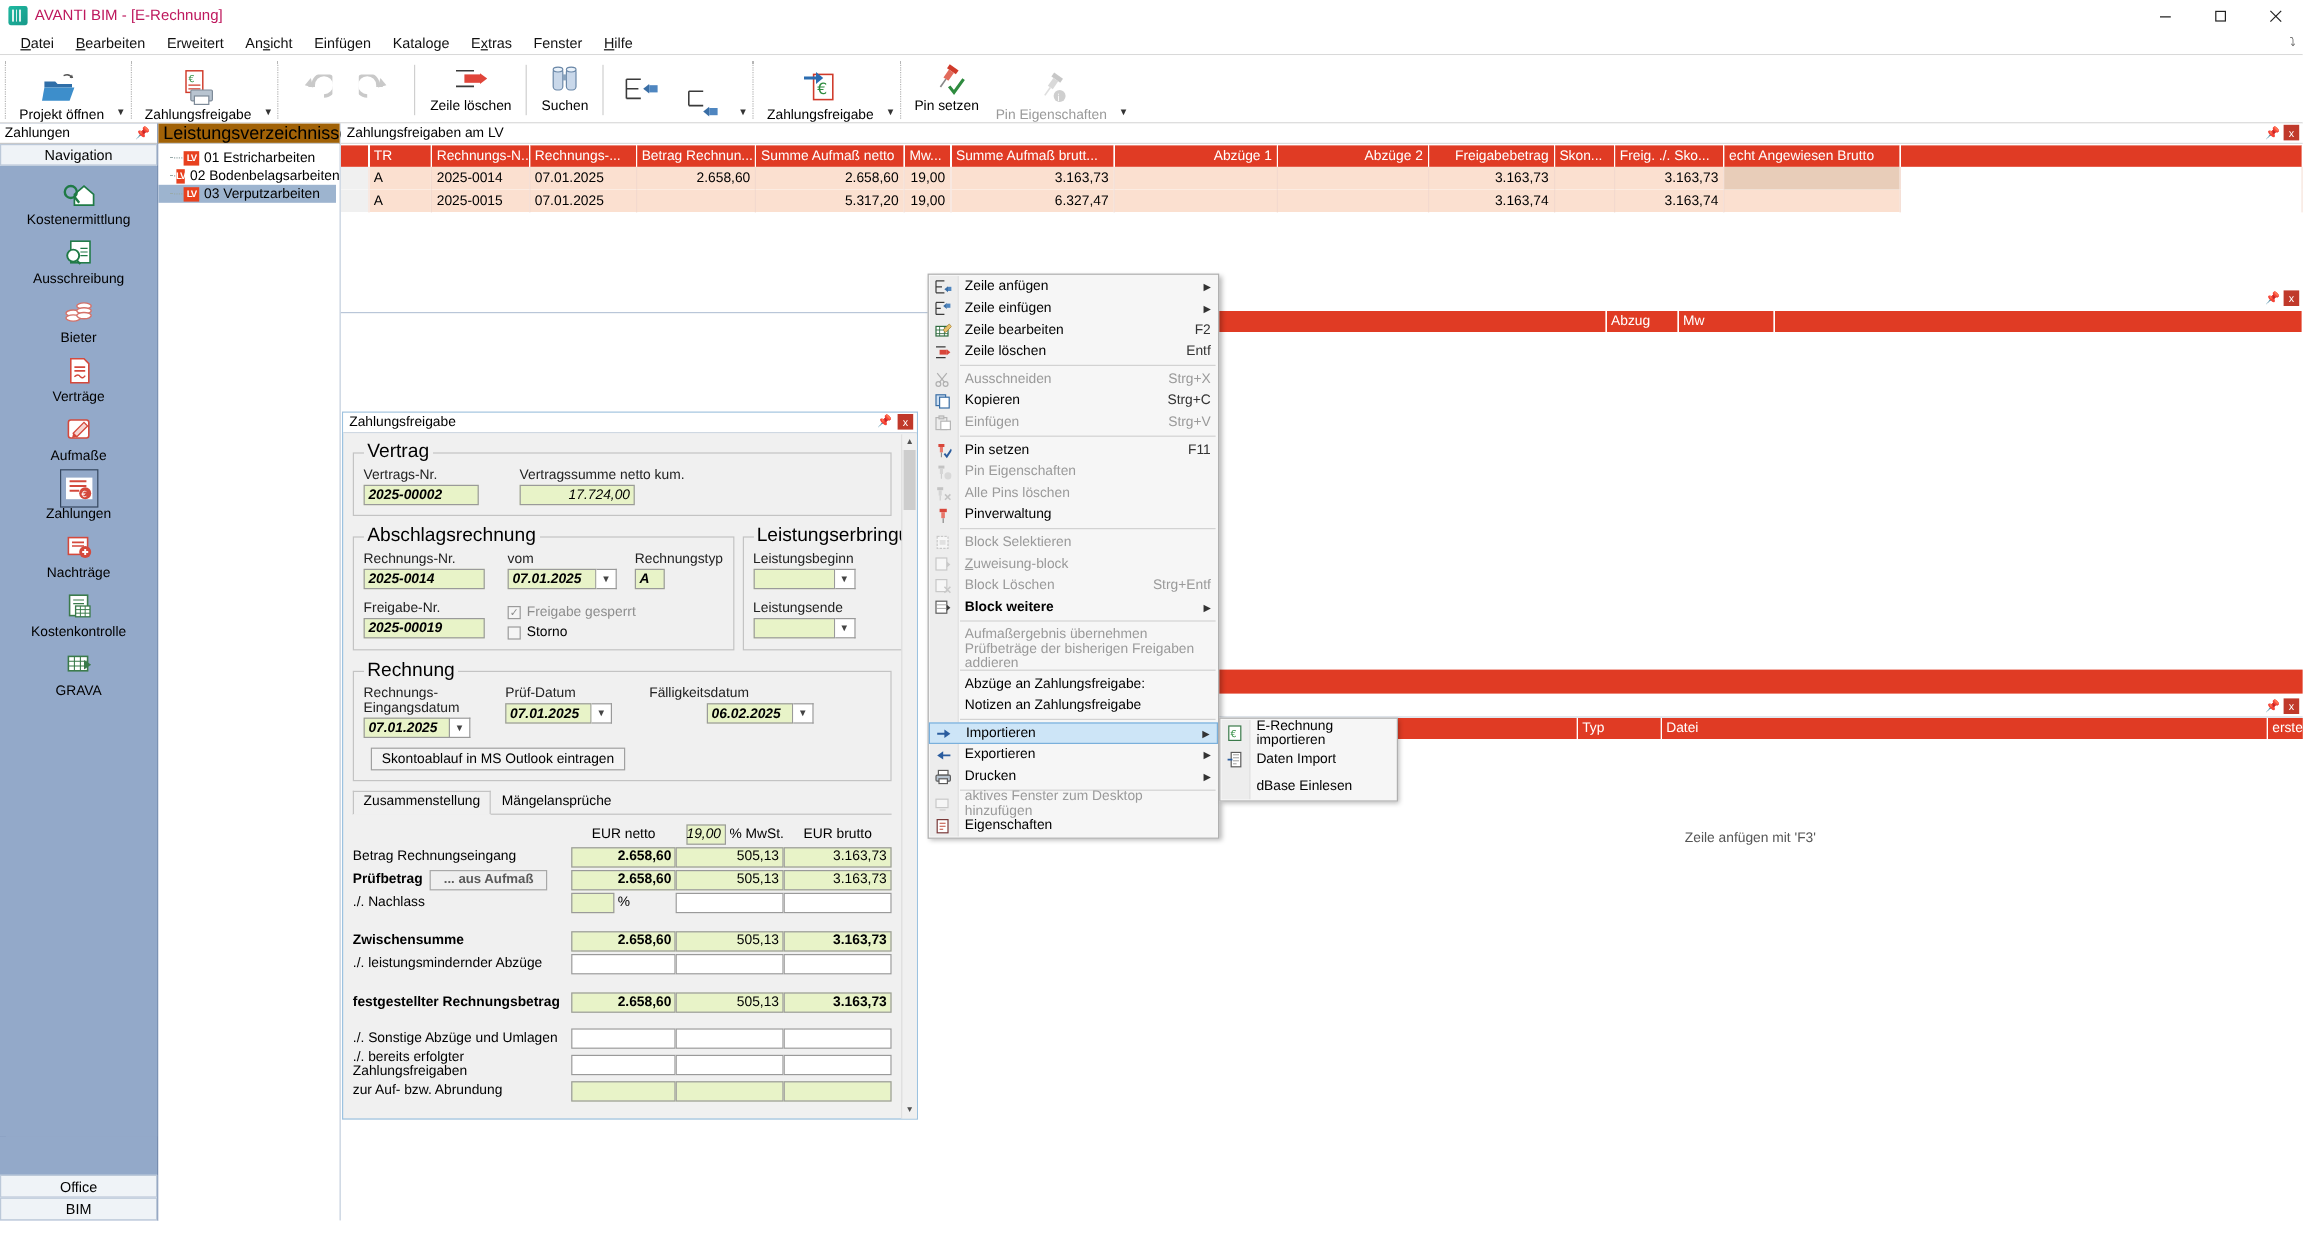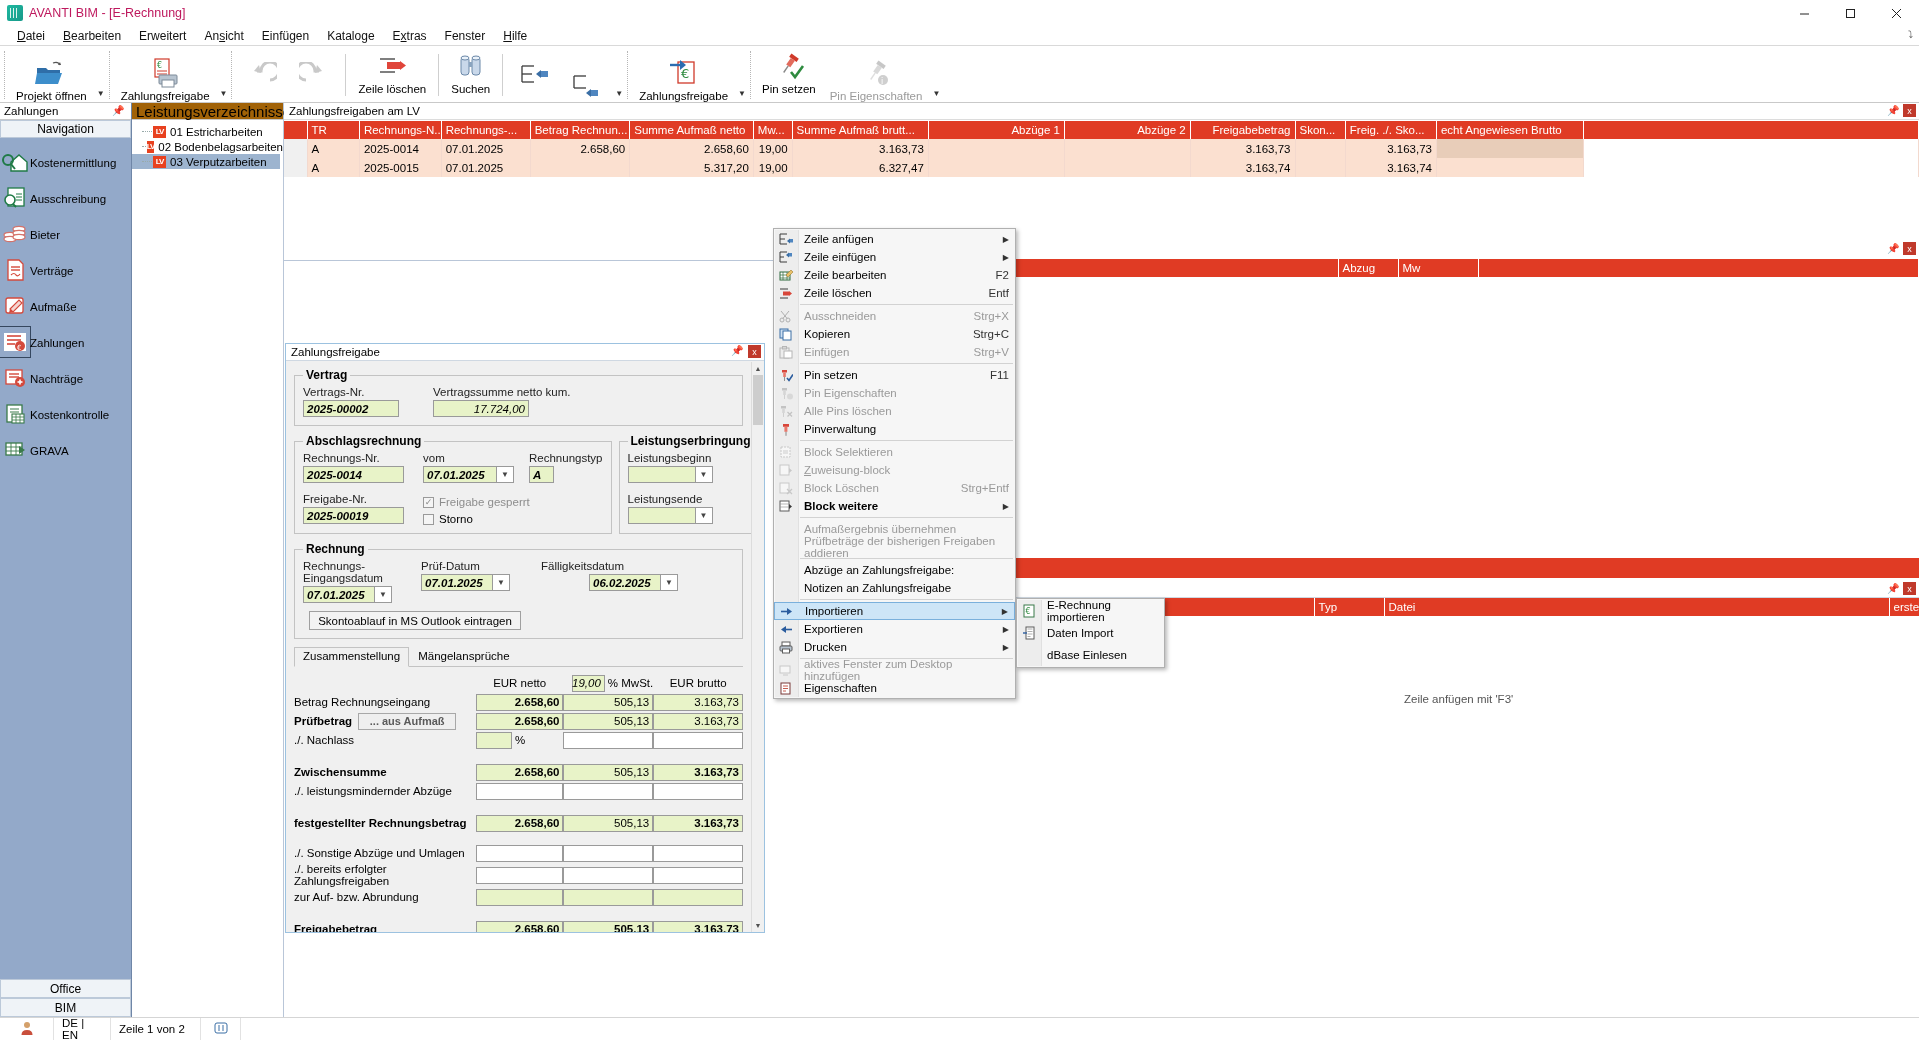--- a/index.html
+++ b/index.html
@@ -62,21 +62,21 @@
   
   .navpanel { position:absolute; left:0; top:0; width:132px; bottom:0; background:#93a9c9;
     border-right:1px solid #6f86a7; }
   .navheader { height:17px; background:#fff; border-bottom:1px solid #c8c8c8; display:flex;
     align-items:center; padding-left:4px; font-size:11.5px; position:relative;}
   .navheader .pin { position:absolute; right:6px; top:2px; font-size:10px; color:#444;}
   .navtitle { height:18px; background:#eff3f7; border:1px solid #bcc9d9; margin:0; display:flex;
      align-items:center; justify-content:center; font-size:12px; }
   .navlist { position:absolute; top:36px; left:0; right:0; bottom:70px; background:#93a9c9;
      padding-top:8px; overflow:hidden;}
-  .navitem { display:flex; align-items:center; margin-bottom:6px; cursor:default; }
+  .navitem { display:flex; flex-direction:column; align-items:center; margin-bottom:6px; cursor:default; }
   .navitem .ni-ico { width:30px;height:30px; display:flex;align-items:center;justify-content:center;}
   .navitem .ni-lbl { font-size:11.5px; color:#000; margin-top:1px; }
   .navvert { position:absolute; left:8px; bottom:120px; transform:rotate(-90deg);
      transform-origin:left bottom; font-size:22px; color:#a5b8d4; letter-spacing:2px;
      font-weight:bold; pointer-events:none;}
   .navruler { position:absolute; left:0; top:36px; bottom:70px; width:5px;
      background:repeating-linear-gradient(to bottom,#7b93b5 0 4px,#93a9c9 4px 8px); }
   .navfooter { position:absolute; left:0; right:0; bottom:0; }
   .navfbtn { height:19px; background:#eff3f7; border:1px solid #bcc9d9; display:flex;
      align-items:center; justify-content:center; font-size:12px; cursor:default; }
@@ -116,21 +116,21 @@
   .rowhdr { width:20px; background:#f0f0f0; border-right:1px solid #c9c9c9;}
 
   
   .zf-panel { position:absolute; left:285px; top:240px; width:480px; height:590px;
      background:#f0f0f0; border:1px solid #9cc2e0; }
   .zf-title { height:17px; background:#fff; border-bottom:1px solid #cfd8e2;
      display:flex; align-items:center; padding-left:5px; font-size:11.5px; position:relative;}
   .zf-title .tools { position:absolute; right:3px; top:1px; display:flex; gap:4px;}
   .zf-body { position:absolute; top:18px; left:0; right:13px; bottom:0; overflow:hidden; padding:6px 8px;}
   fieldset.grp { border:1px solid #c3c3c3; margin:0 0 8px 0; padding:4px 8px 8px 8px; }
-  fieldset.grp > legend { font-size:12px; font-weight:bold; padding:0 3px; }
+  fieldset.grp > legend { font-size:16px; font-weight:normal; padding:0 3px; }
   .flabel { font-size:11.5px; color:#222; margin-bottom:2px; }
   .fld { background:#e8f3c8; border:1px solid #9a9a9a; height:17px; font-size:11.5px;
       padding:0 3px; display:flex; align-items:center; font-weight:bold;font-style:italic; }
   .fld.num { justify-content:flex-end; font-weight:normal;}
   .fldwrap { display:flex; align-items:center; }
   .combobtn { width:17px;height:17px;border:1px solid #9a9a9a;border-left:none;background:#fff;
      display:flex;align-items:center;justify-content:center;font-size:8px;color:#444;cursor:default;}
   .row { display:flex; gap:12px; }
   .col { display:flex; flex-direction:column; }
   .cb { display:flex; align-items:center; gap:5px; font-size:11.5px; margin-top:2px;}
@@ -1279,35 +1279,14 @@
           </svg>
       </span>
       <span class="ctext">Daten Import</span>
     </div>
     <div class="cmi" style="height:22px;">
       <span class="ci"></span>
       <span class="ctext">dBase Einlesen</span>
     </div>
   </div>
 
-  <div class="statusbar">
-    <div class="sbcell first">
-      <span>
-        <svg width="14" height="15" viewBox="0 0 14 15">
-            <circle cx="7" cy="4" r="3" fill="#d4a06a"></circle>
-            <path d="M1.5 14 q0 -5 5.5 -5 q5.5 0 5.5 5 z" fill="#c94f3c"></path>
-          </svg>
-      </span>
-    </div>
-    <div class="sbcell" style="width:57px;justify-content:center;">DE | EN</div>
-    <div class="sbcell" style="width:90px;">Zeile 1 von 2</div>
-    <div class="sbcell" style="width:40px;justify-content:center;">
-      <span>
-        <svg width="14" height="12" viewBox="0 0 14 12">
-            <rect x="1" y="1" width="12" height="10" rx="2" fill="none" stroke="#3a6ea5" stroke-width="1"></rect>
-            <path d="M5 3 v6 M9 3 v6" stroke="#3a6ea5" stroke-width="1"></path>
-          </svg>
-      </span>
-    </div>
-    <div class="sbcell" style="flex:1;border:none;"></div>
-  </div>
 
 </div>
 
 </body></html>

